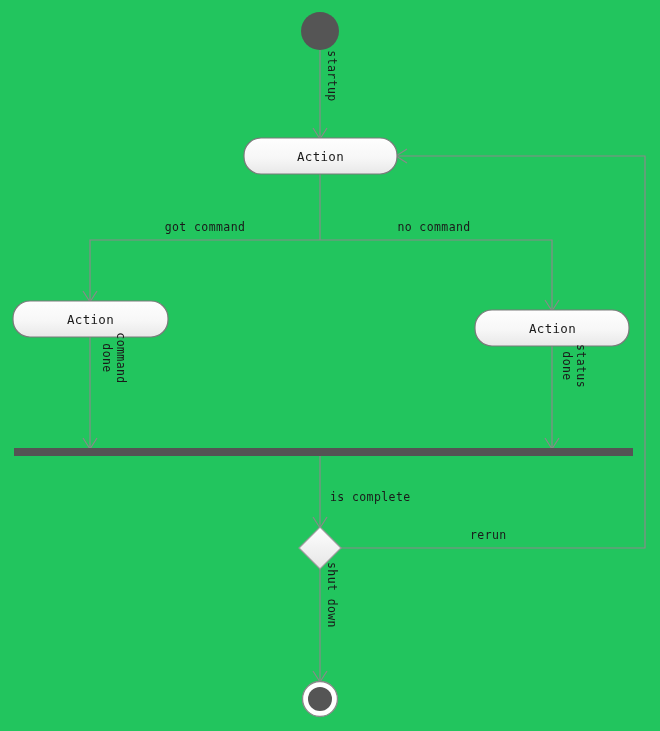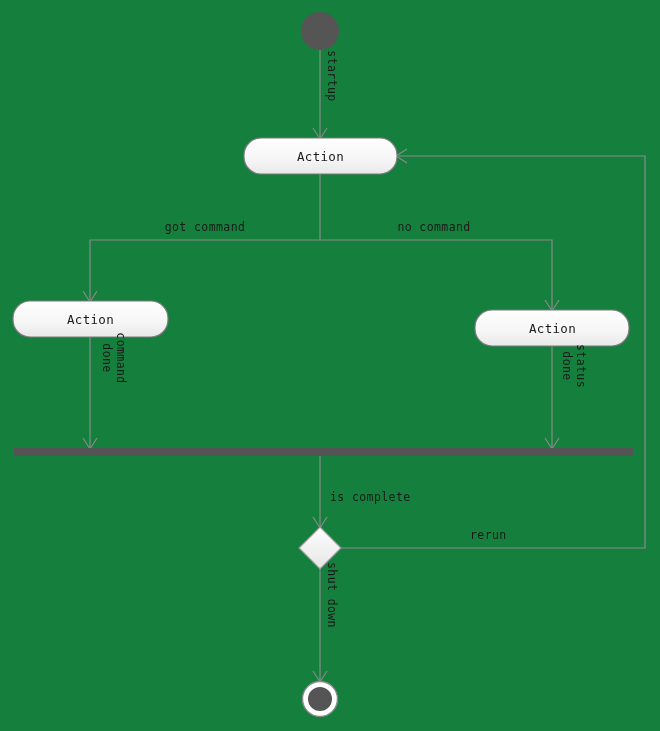--- a/index.html
+++ b/index.html
@@ -11,21 +11,21 @@
   body {
     width: 660px;
     height: 731px;
     font-family: "DejaVu Sans Mono", "Liberation Mono", monospace;
     overflow: hidden;
   }
   #diagram-canvas {
     position: relative;
     width: 660px;
     height: 731px;
-    background: #15803d;
+    background: #22c55e;
     text-align: center;
   }
   #diagram-svg {
     position: absolute;
     top: 0;
     left: 0;
     width: 660px;
     height: 731px;
   }
   .edge-label {

